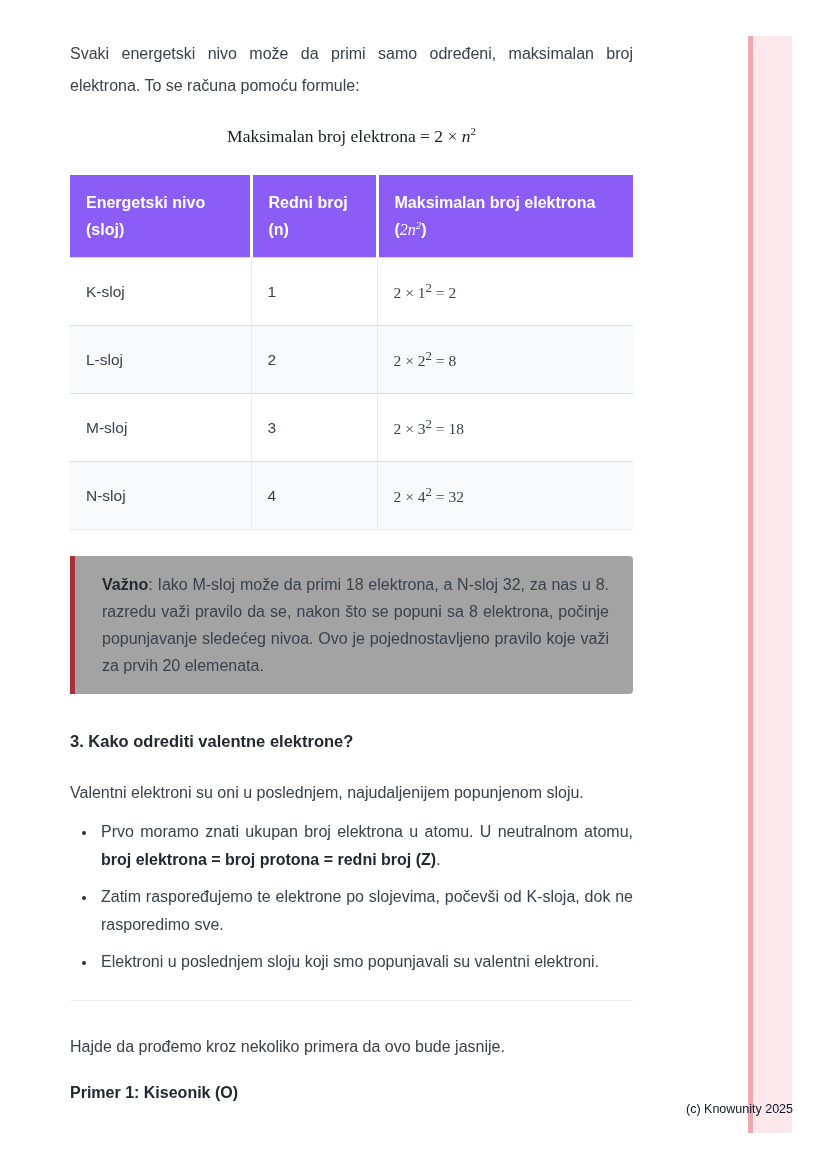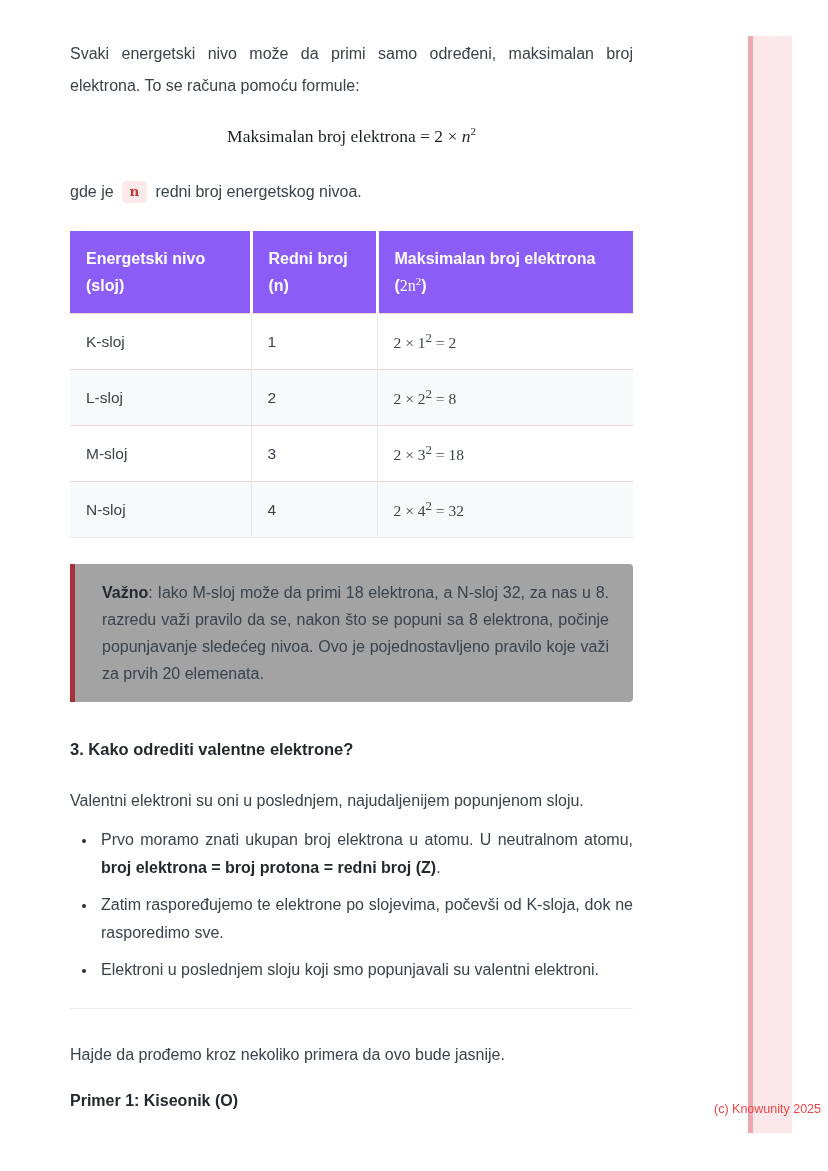--- a/index.html
+++ b/index.html
@@ -79,26 +79,26 @@
     color: #ffffff;
     font-weight: 700;
     font-size: 16px;
     line-height: 27px;
     text-align: left;
     vertical-align: top;
     padding: 14px 16px;
     height: 82px;
   }
   table.elevels th + th { border-left: 3px solid #ffffff; margin-left: 37px; }
-  table.elevels th .math { font-family: "Liberation Serif", serif; font-weight: 400; font-size: 16px; }
+  table.elevels th .math { font-family: "Liberation Serif", serif; font-weight: 400; font-style: italic; font-size: 16px; }
   table.elevels td {
     font-size: 15.5px;
     color: #3a424b;
     padding: 16px;
-    height: 56px;
+    height: 68px;
     vertical-align: middle;
     border-top: 1px solid #f2d2d2;
   }
   table.elevels td + td { border-left: 1px solid #e7e9ec; }
   table.elevels tbody tr:nth-child(even) td { background: #f8f9fb; }
   table.elevels tbody tr:last-child td { border-bottom: 1px solid #e9ebee; }
   td.math-cell { font-family: "Liberation Serif", serif; font-size: 16px; color: #23272c; }
 
   .callout {
     margin-top: 26px;
@@ -163,46 +163,40 @@
     font-size: 16px;
     font-weight: 700;
     color: #24292f;
     line-height: 22px;
   }
 
   .watermark {
     position: absolute;
     left: 686px; top: 1102px;
     font-size: 12.5px;
-    color: #ef4444;
+    color: #0f172a;
     z-index: 3;
     white-space: nowrap;
-    margin-left: 28px;
   }
 </style>
 </head>
 <body>
 
 <div class="page">
 
   <div class="side-stripe"></div>
 
   <div class="content">
 
     <p class="intro-p">Svaki energetski nivo može da primi samo određeni, maksimalan broj elektrona. To se računa pomoću formule:</p>
 
     <div class="formula">
       <span>Maksimalan broj elektrona = 2 × </span><i>n</i><sup>2</sup>
     </div>
 
-    <div class="gde-je">
-      <span>gde je</span>
-      <span class="code-badge">n</span>
-      <span>redni broj energetskog nivoa.</span>
-    </div>
 
     <table class="elevels">
       <colgroup>
           <col style="width:181px">
           <col style="width:126px">
           <col style="width:256px">
         </colgroup>
       <thead>
         <tr>
           <th>Energetski nivo (sloj)</th>

